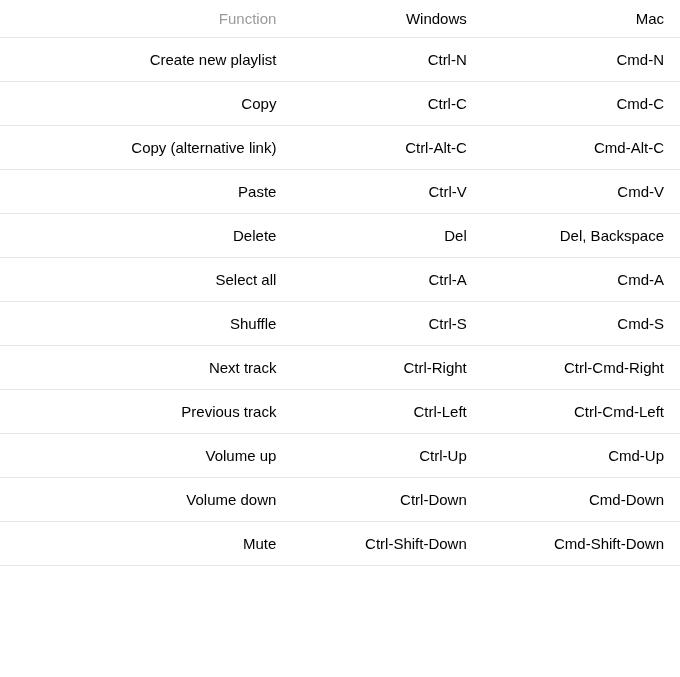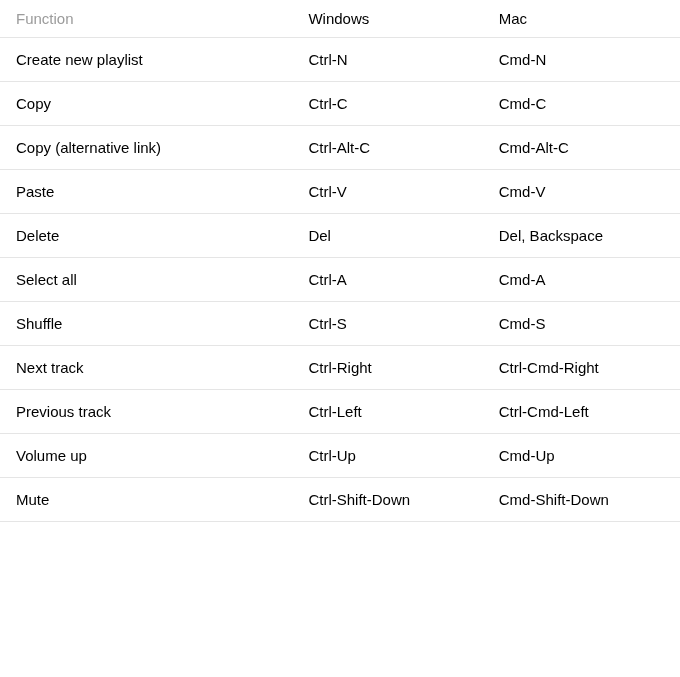--- a/index.html
+++ b/index.html
@@ -14,21 +14,21 @@
       padding: 0;
       color: #000;
       font-size: 15px;
     }
     table {
       width: 100%;
       border-collapse: collapse;
       table-layout: fixed;
     }
     th, td {
-      text-align: left;
+      text-align: right;
       padding: 13px 16px;
       border-bottom: 1px solid #e5e5e5;
       vertical-align: middle;
     }
     th {
       font-weight: 400;
       color: #000;
       padding-top: 10px;
       padding-bottom: 10px;
     }
@@ -101,18 +101,23 @@
         <td>Previous track</td>
         <td>Ctrl-Left</td>
         <td>Ctrl-Cmd-Left</td>
       </tr>
       <tr>
         <td>Volume up</td>
         <td>Ctrl-Up</td>
         <td>Cmd-Up</td>
       </tr>
       <tr>
+        <td>Volume down</td>
+        <td>Ctrl-Down</td>
+        <td>Cmd-Down</td>
+      </tr>
+      <tr>
         <td>Mute</td>
         <td>Ctrl-Shift-Down</td>
         <td>Cmd-Shift-Down</td>
       </tr>
     </tbody>
 </table>
 
 </body></html>

